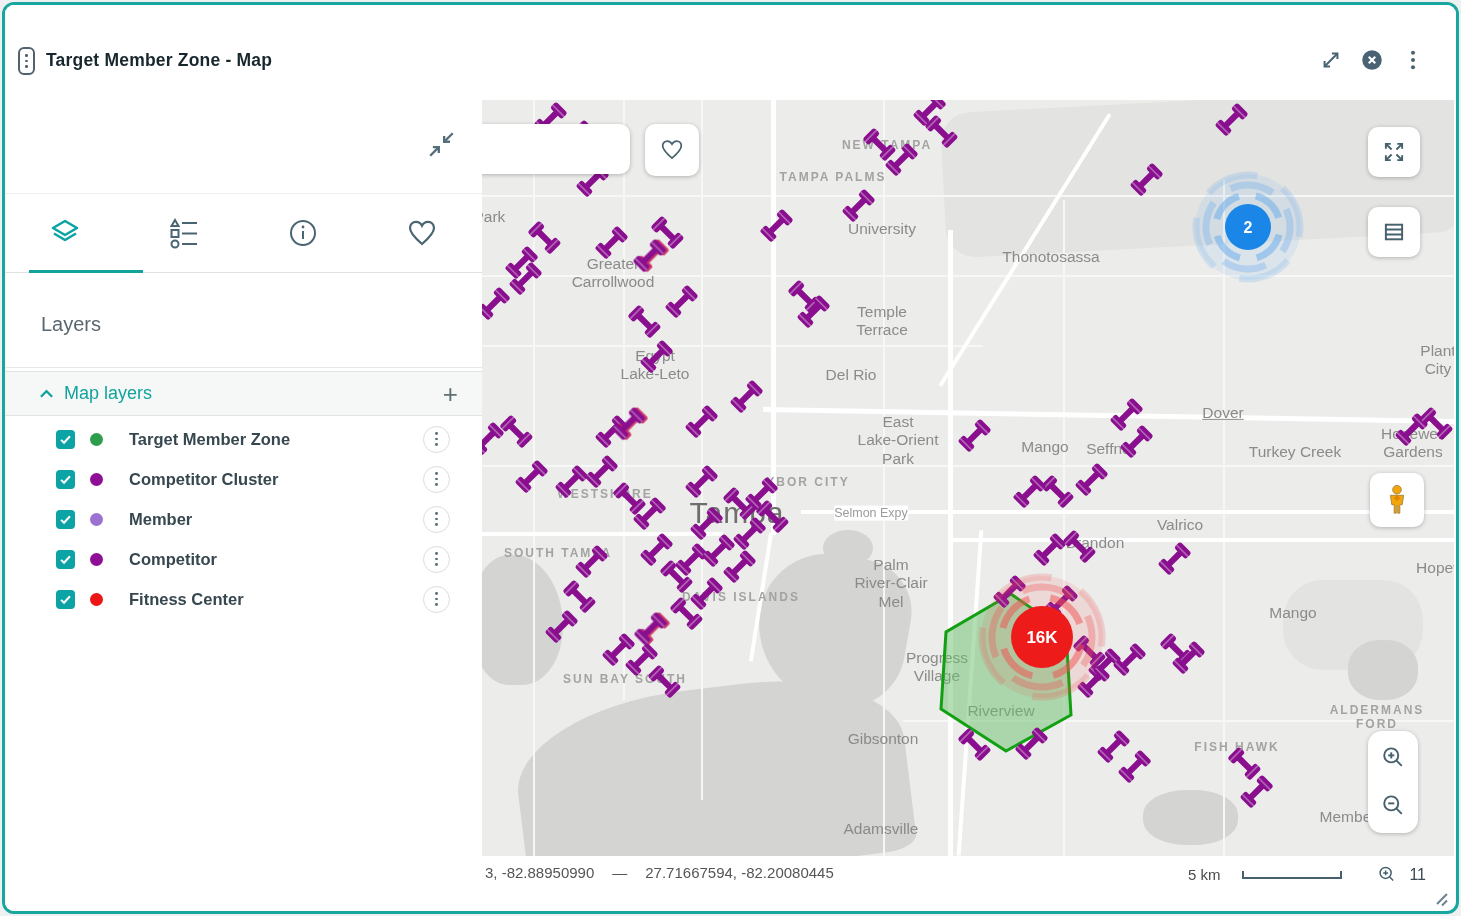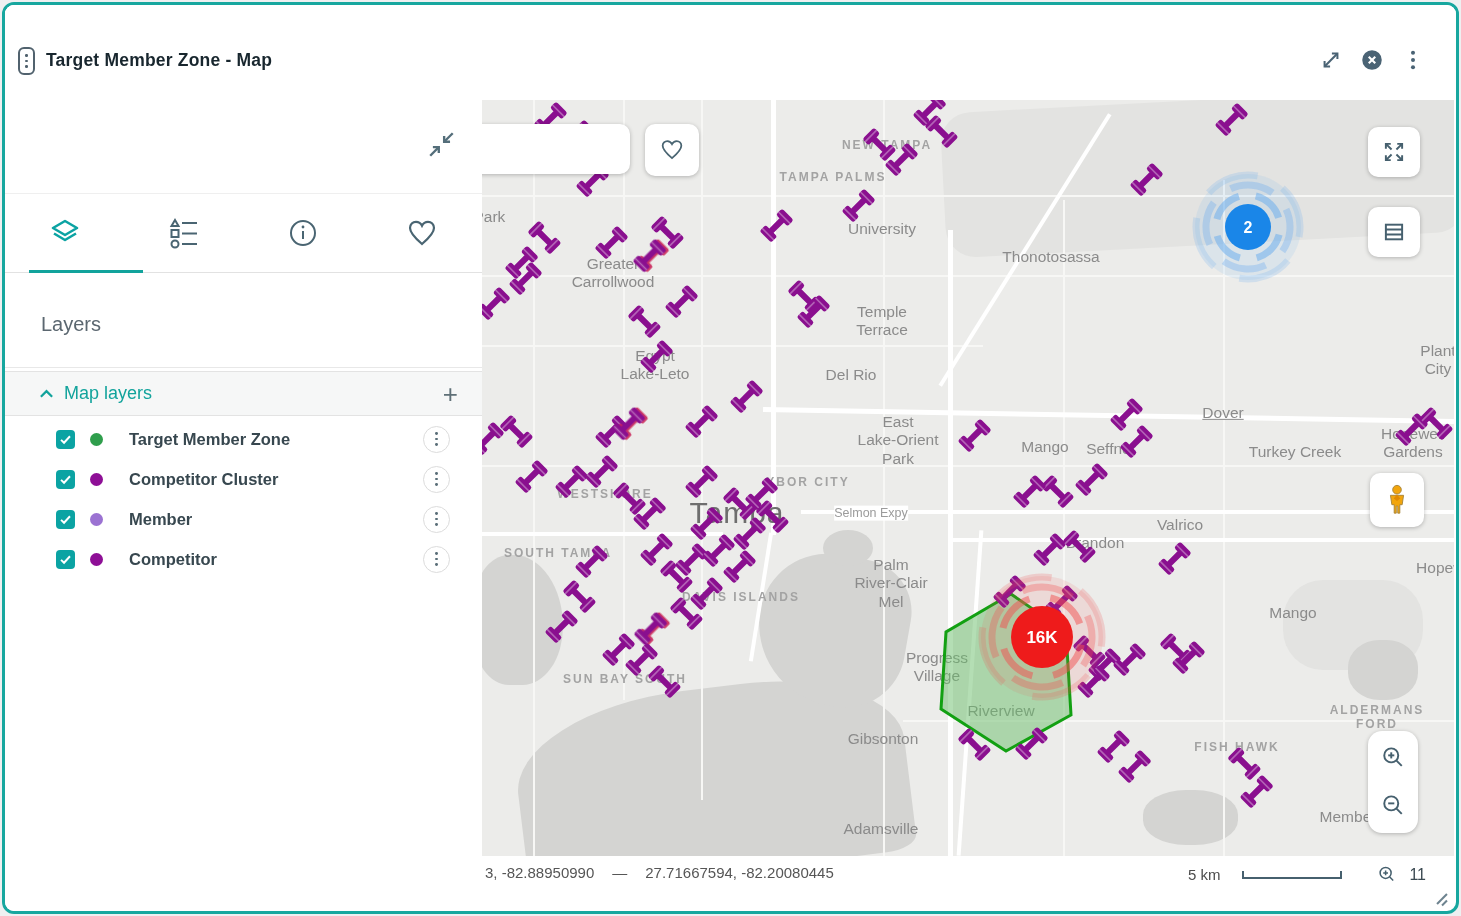--- a/index.html
+++ b/index.html
@@ -620,20 +620,34 @@
        </svg>
           </span>
      <span class="dot" style="background:#8e0f96"></span>
      <span class="llabel">Competitor</span>
      <span class="kebab">
             <i></i>
             <i></i>
             <i></i>
           </span>
         </div>
+        <div class="lrow">
+          <span class="cb" style="background:#0ba3a3">
+       <svg viewBox="0 0 16 16" width="13" height="13">
+         <path d="M2.5 8.5 L6.2 12 L13.5 4" stroke="#fff" stroke-width="2.4" fill="none"></path>
+       </svg>
+          </span>
+     <span class="dot" style="background:#ec1616"></span>
+     <span class="llabel">Fitness Center</span>
+     <span class="kebab">
+            <i></i>
+            <i></i>
+            <i></i>
+          </span>
+        </div>
       </div>
 
   </div>
 
   <div class="titlebar">
     <div class="draghandle">
         <i></i>
         <i></i>
         <i></i>
       </div>

